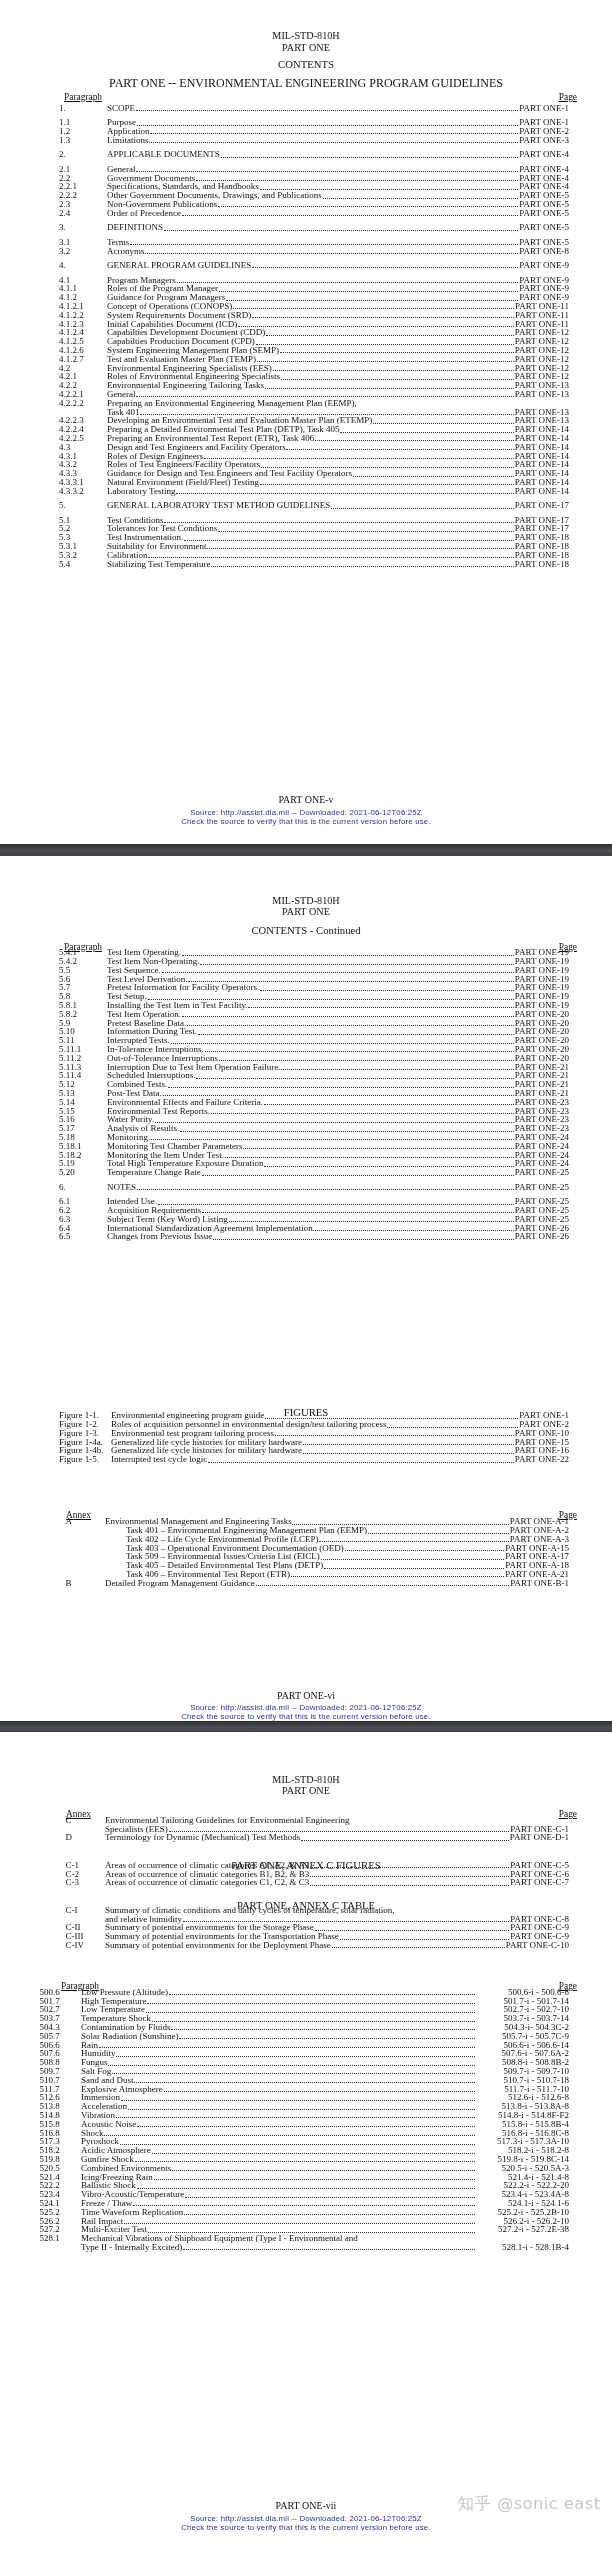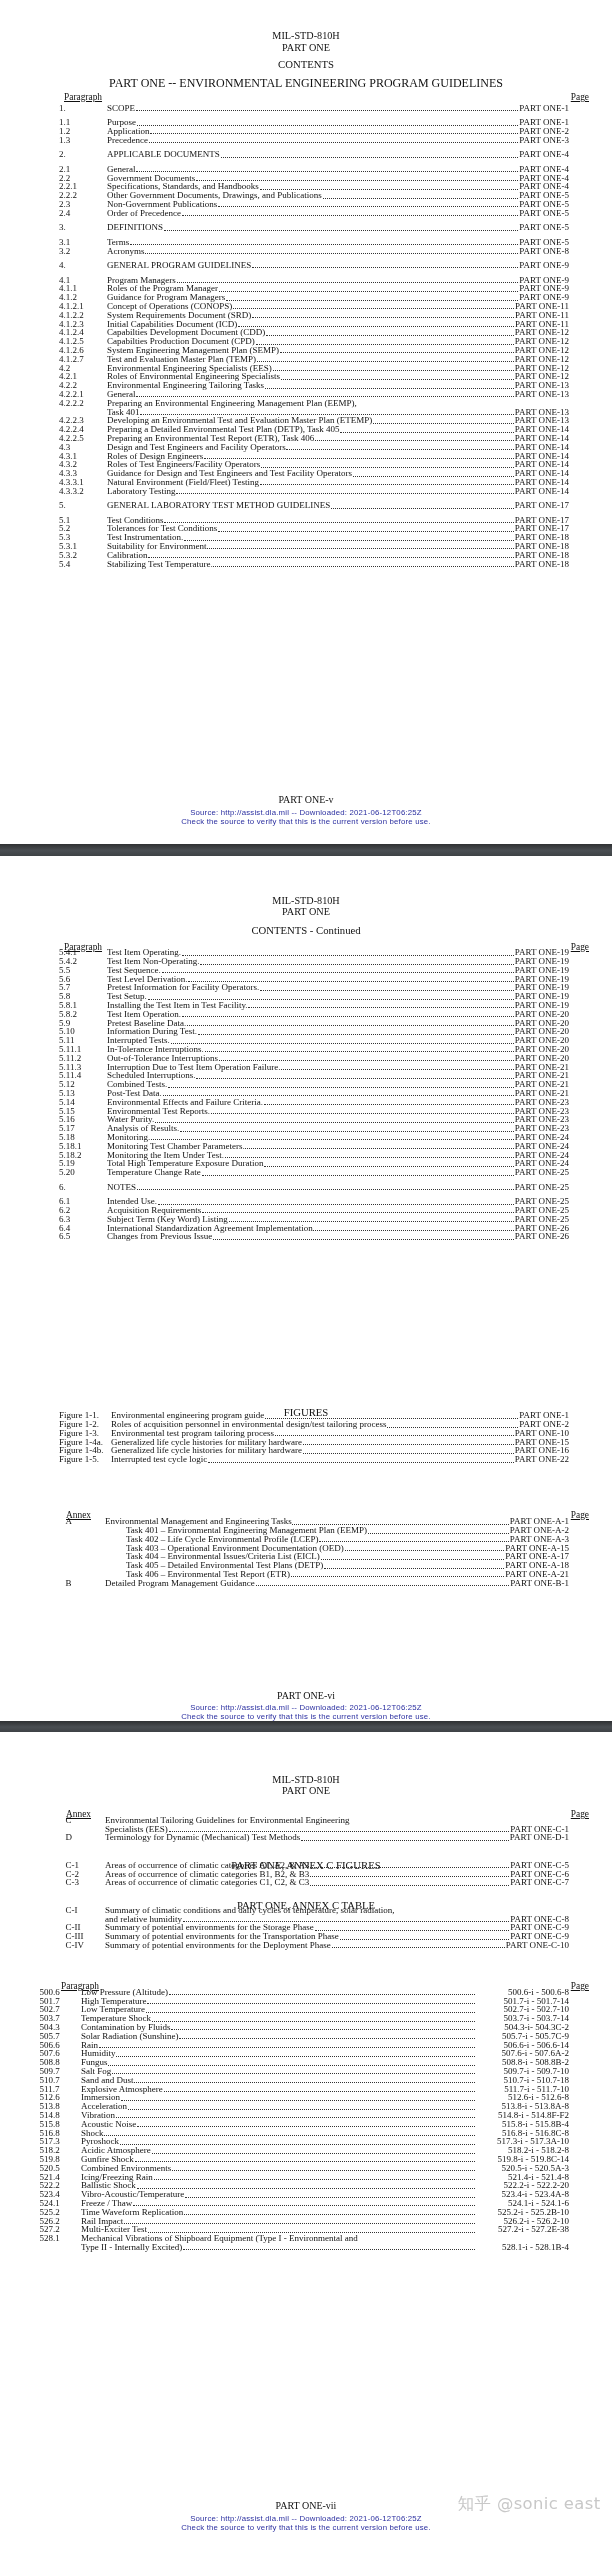--- a/index.html
+++ b/index.html
@@ -7,21 +7,21 @@
   body { font-family: "Liberation Serif", "DejaVu Serif", serif; color: #111; font-size: 9px; line-height: 1; }
   .page { position: relative; width: 612px; background: #fff; }
   .p1 { height: 844px; }
   .p2 { height: 865px; }
   .p3 { height: 844px; }
   .sep { height: 11.5px; background: linear-gradient(#2f3133, #4a4e52 55%, #3e4245); }
   .center { text-align: center; }
   .hdr { font-size: 10.2px; line-height: 11.5px; }
   .title { font-size: 10.7px; }
   .section-title { font-size: 12px; }
-  .colhead { display: flex; justify-content: space-between; padding: 0 23px 0 64px; font-size: 9.4px; }
+  .colhead { display: flex; justify-content: space-between; padding: 0 35px 0 64px; font-size: 9.4px; }
   .colhead span { text-decoration: underline; }
   .toc { padding-left: 59px; padding-right: 43px; }
   .row { display: flex; align-items: flex-end; height: 8.8px; font-size: 9px; white-space: nowrap; }
   .row .num { width: 48px; flex: none; }
   .row .lbl { flex: none; }
   .row .dots { flex: 1 1 auto; overflow: hidden; border-bottom: 0.8px dotted #333; margin: 0 0.8px 1.6px 0.8px; height: 0.8px; }
   .row .pg { flex: none; text-align: right; }
   .gap { height: 5.7px; }
   .fig .num { width: 52px; }
   .annex .num { width: 46px; padding-left: 6.6px; }
@@ -63,21 +63,21 @@
         <span class="pg">PART ONE-1</span>
       </div>
       <div class="row">
         <span class="num">1.2</span>
         <span class="lbl">Application</span>
         <span class="dots"></span>
         <span class="pg">PART ONE-2</span>
       </div>
       <div class="row">
         <span class="num">1.3</span>
-        <span class="lbl">Precedence</span>
+        <span class="lbl">Limitations</span>
         <span class="dots"></span>
         <span class="pg">PART ONE-3</span>
       </div>
       <div class="gap"></div>
       <div class="row">
         <span class="num">2.</span>
         <span class="lbl">APPLICABLE DOCUMENTS</span>
         <span class="dots"></span>
         <span class="pg">PART ONE-4</span>
       </div>
@@ -615,21 +615,21 @@
         <span class="pg">PART ONE-A-3</span>
       </div>
       <div class="row">
         <span class="num"></span>
         <span class="lbl sub">Task 403 – Operational Environment Documentation (OED)</span>
         <span class="dots"></span>
         <span class="pg">PART ONE-A-15</span>
       </div>
       <div class="row">
         <span class="num"></span>
-        <span class="lbl sub">Task 404 – Environmental Issues/Criteria List (EICL)</span>
+        <span class="lbl sub">Task 509 – Environmental Issues/Criteria List (EICL)</span>
         <span class="dots"></span>
         <span class="pg">PART ONE-A-17</span>
       </div>
       <div class="row">
         <span class="num"></span>
         <span class="lbl sub">Task 405 – Detailed Environmental Test Plans (DETP)</span>
         <span class="dots"></span>
         <span class="pg">PART ONE-A-18</span>
       </div>
       <div class="row">

